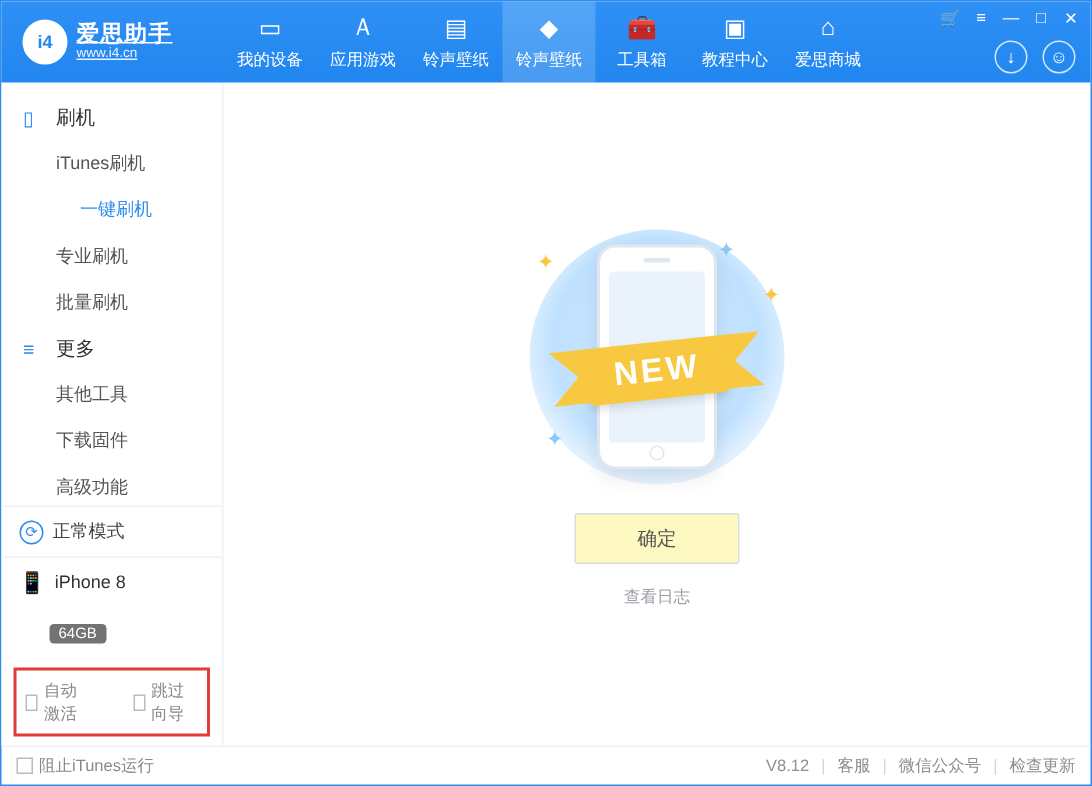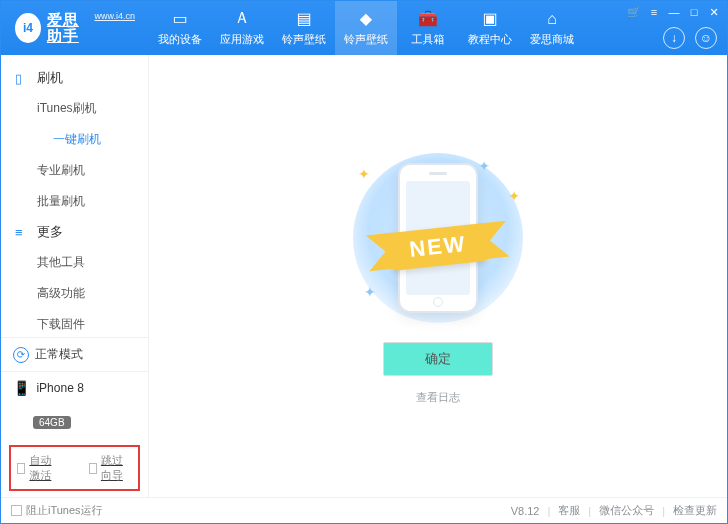--- a/index.html
+++ b/index.html
@@ -1,21 +1,21 @@
 <!DOCTYPE html>
 <html><head>
 <meta charset="utf-8">
 <style>
   * { margin:0; padding:0; box-sizing:border-box; font-family:"Microsoft YaHei", Arial, sans-serif; }
   body { width:728px; height:524px; overflow:hidden; background:#fff; font-size:12px; color:#333; }
   .app { width:728px; height:524px; display:flex; flex-direction:column; border:1px solid #2d8cf0; }
   .header { height:54px; background:linear-gradient(to bottom,#2f90f5 0%,#2186ef 100%); display:flex; align-items:center; color:#fff; position:relative; }
   .logo-wrap { display:flex; align-items:center; padding:0 14px 0 14px; width:148px;text-decoration:underline; }
   .logo-circ { width:30px; height:30px; border-radius:50%; border:2px solid #fff; display:flex; align-items:center; justify-content:center; font-size:12px; font-weight:bold; color:#2186ef; background:#fff; margin-right:6px;}
-  .logo-txt { display:flex; flex-direction:row; line-height:1.1;}
+  .logo-txt { display:flex; flex-direction:column; line-height:1.1;}
   .logo-title { font-size:15px; font-weight:bold; letter-spacing:1px;}
   .logo-sub { font-size:9px; opacity:.9;}
   .nav { display:flex; height:100%; }
   .nav-item { width:62px; display:flex; flex-direction:column; align-items:center; justify-content:center; font-size:11px; cursor:pointer; height:100%; }
   .nav-item .ni-icon { width:20px; height:18px; display:flex; align-items:center; justify-content:center; margin-bottom:4px; font-size:16px;}
   .nav-item.active { background:rgba(255,255,255,.18); }
   .sysbtns { position:absolute; right:6px; top:4px; display:flex; gap:6px; }
   .sysbtns span { width:14px; height:14px; display:inline-flex; align-items:center; justify-content:center; font-size:11px; color:#fff; cursor:pointer;}
   .rtbtns { position:absolute; right:10px; bottom:6px; display:flex; gap:10px;}
   .circ-btn { width:22px; height:22px; border:1.5px solid rgba(255,255,255,.8); border-radius:50%; display:flex; align-items:center; justify-content:center; color:#fff; font-size:12px; cursor:pointer;}
@@ -25,39 +25,39 @@
   .side-group-h { display:flex; align-items:center; padding:6px 14px; color:#333; font-size:13px;}
   .side-group-h .gicon { width:16px; color:#2d8cf0; margin-right:6px; font-size:13px;}
   .side-sub { padding:7px 0 7px 36px; font-size:12px; color:#555; cursor:pointer;}
   .side-sub.active { color:#2d8cf0;margin-left:16px; }
   .side-status { border-top:1px solid #eef0f2; padding:8px 12px; display:flex; align-items:center; gap:6px; font-size:12px; color:#444;}
   .side-status .sicon{ width:16px; height:16px; border-radius:50%; border:1.5px solid #2d8cf0; color:#2d8cf0; display:flex; align-items:center; justify-content:center; font-size:10px;}
   .device-box{ border-top:1px solid #eef0f2; padding:8px 12px 10px; }
   .device-row{ display:flex; align-items:center; gap:6px; font-size:12px; color:#333;}
   .device-row .picon{ color:#2d8cf0; font-size:14px;}
   .badge{ display:inline-block; margin-top:20px; margin-left:20px; background:#737373; color:#fff; border-radius:3px; font-size:10px; padding:1px 6px;}
-  .opts-box{ border:2px solid #e23b3b; margin:6px 8px 6px 8px; padding:6px 6px; display:flex; gap:28px;text-decoration:underline;}
+  .opts-box{ border:2px solid #e23b3b; margin:6px 8px 6px 8px; padding:6px 6px; display:flex; gap:28px;}
   .chk{ display:flex; align-items:center; gap:4px; color:#888; font-size:11px;}
   .chk .box{ width:11px; height:11px; border:1px solid #bbb; display:inline-block;}
   .main { flex:1; display:flex; flex-direction:column; position:relative; }
   .content { flex:1; display:flex; flex-direction:column; align-items:center; justify-content:center; gap:14px;}
   .illus { width:200px; height:180px; position:relative; display:flex; align-items:center; justify-content:center;}
   .halo { position:absolute; width:170px; height:170px; border-radius:50%; background:radial-gradient(circle at 50% 45%, #cfe9ff 0%, #bfe1ff 55%, #eaf5ff 75%, #ffffff 78%);}
   .phone { position:relative; width:80px; height:150px; background:#fff; border:2px solid #dfe6ee; border-radius:12px; z-index:2; box-shadow:0 6px 14px rgba(0,0,0,.08);}
   .phone:before{content:""; position:absolute; top:7px; left:50%; transform:translateX(-50%); width:18px; height:3px; background:#dfe6ee; border-radius:2px;}
   .phone .scr{ position:absolute; top:16px; left:6px; right:6px; bottom:16px; background:#eaf3fb; border-radius:3px;}
   .phone .hb{ position:absolute; bottom:4px; left:50%; transform:translateX(-50%); width:10px; height:10px; border:1.5px solid #dfe6ee; border-radius:50%;}
   .ribbon{ position:absolute; z-index:3; left:50%; top:55%; transform:translate(-50%,-50%) rotate(-6deg); background:#f8c940; color:#fff; font-weight:900; font-size:22px; letter-spacing:2px; padding:6px 18px; border-radius:3px; box-shadow:0 3px 6px rgba(0,0,0,.12);}
   .ribbon:before,.ribbon:after{content:"";position:absolute;top:0;width:0;height:0;border:18px solid #f8c940;}
   .ribbon:before{left:-24px;border-left-color:transparent;border-right-width:8px;}
   .ribbon:after{right:-24px;border-right-color:transparent;border-left-width:8px;}
   .spark{position:absolute;color:#f8c940;font-size:14px;z-index:2}
   .s1{top:18px;left:20px}.s2{top:40px;right:18px}.s3{bottom:28px;left:26px;color:#8fc8f5}.s4{top:10px;right:48px;color:#8fc8f5}
   .msg{ font-size:16px; color:#333; letter-spacing:1px;}
-  .ok-btn{ min-width:110px; padding:7px 31px; border:1px solid #d9dde1; background:#5eead4; color:#555; font-size:13px; cursor:pointer; border-radius:2px;}
+  .ok-btn{ min-width:110px; padding:7px 31px; border:1px solid #d9dde1; background:#fef9c3; color:#555; font-size:13px; cursor:pointer; border-radius:2px;}
   .loglink{ font-size:11px; color:#9aa0a6; cursor:pointer;}
   .footer{ height:26px; border-top:1px solid #eef0f2; display:flex; align-items:center; padding:0 10px; font-size:11px; color:#8a8f95; gap:0;}
   .footer .chk .box{border-color:#bbb}
   .footer-right{ margin-left:auto; display:flex; align-items:center; gap:8px;}
   .sep{ color:#d0d4d8;}
 </style>
 </head>
 <body>
 
 <div class="app">
@@ -122,22 +122,22 @@
         <div class="side-sub">iTunes刷机</div>
         <div class="side-sub active">一键刷机</div>
         <div class="side-sub">专业刷机</div>
         <div class="side-sub">批量刷机</div>
 
         <div class="side-group-h">
           <span class="gicon">≡</span>
           <span>更多</span>
         </div>
         <div class="side-sub">其他工具</div>
+        <div class="side-sub">下载固件</div>
         <div class="side-sub">高级功能</div>
-        <div class="side-sub">下载固件</div>
       </div>
 
       <div class="side-status">
         <span class="sicon">⟳</span>
         <span>正常模式</span>
       </div>
       <div class="device-box">
         <div class="device-row">
           <span class="picon">📱</span>
           <span>iPhone 8</span>

